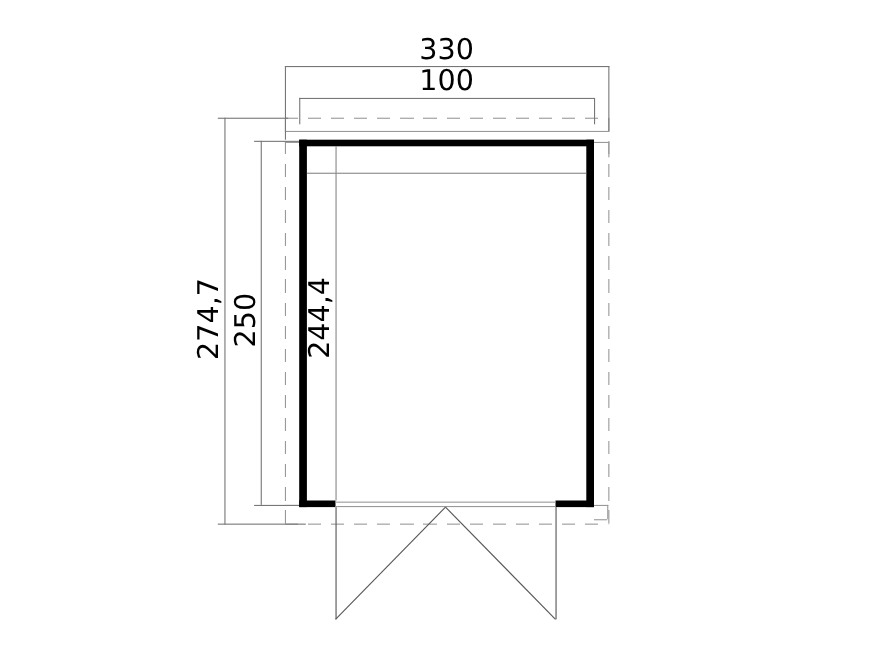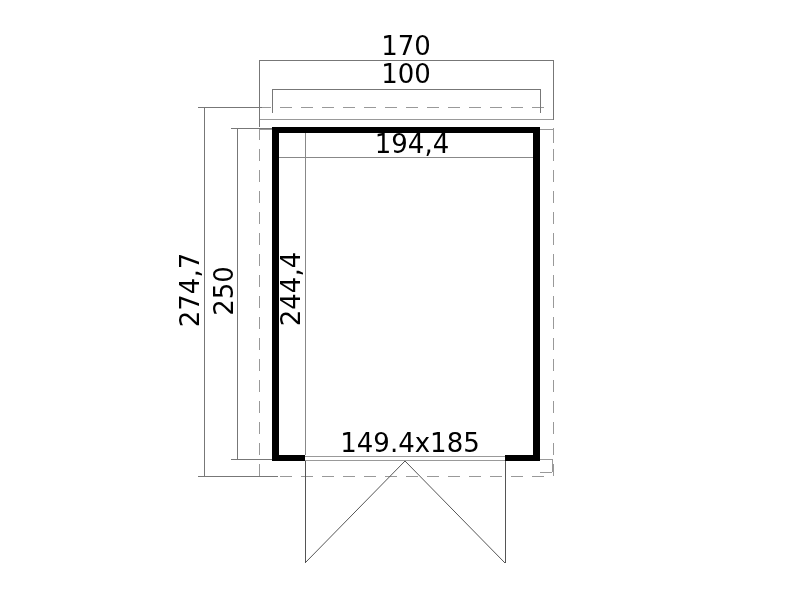--- a/index.html
+++ b/index.html
@@ -70,21 +70,19 @@
   <div class="ln hl gray" style="left:305px;top:460px;width:200px;"></div>
 
   <div class="ln vl door-line" style="left:305px;top:461px;height:102px;"></div>
   <div class="ln vl door-line" style="left:505px;top:461px;height:102px;"></div>
 
   <svg class="swing-svg" width="800" height="600" viewBox="0 0 800 600">
     <line x1="405" y1="461" x2="305" y2="563" stroke="#555" stroke-width="1"></line>
     <line x1="405" y1="461" x2="505" y2="563" stroke="#555" stroke-width="1"></line>
   </svg>
 
-  <div class="dim-text" style="left:406px;top:46px;">170</div>
+  <div class="dim-text" style="left:406px;top:46px;">330</div>
   <div class="dim-text" style="left:406px;top:74px;">100</div>
-  <div class="dim-text" style="left:412px;top:144px;">194,4</div>
   <div class="dim-text rot" style="left:190px;top:290px;">274,7</div>
   <div class="dim-text rot" style="left:224px;top:291px;">250</div>
   <div class="dim-text rot" style="left:291px;top:289px;">244,4</div>
-  <div class="dim-text" style="left:410px;top:443px;">149.4x185</div>
 
 </div>
 
 </body></html>

